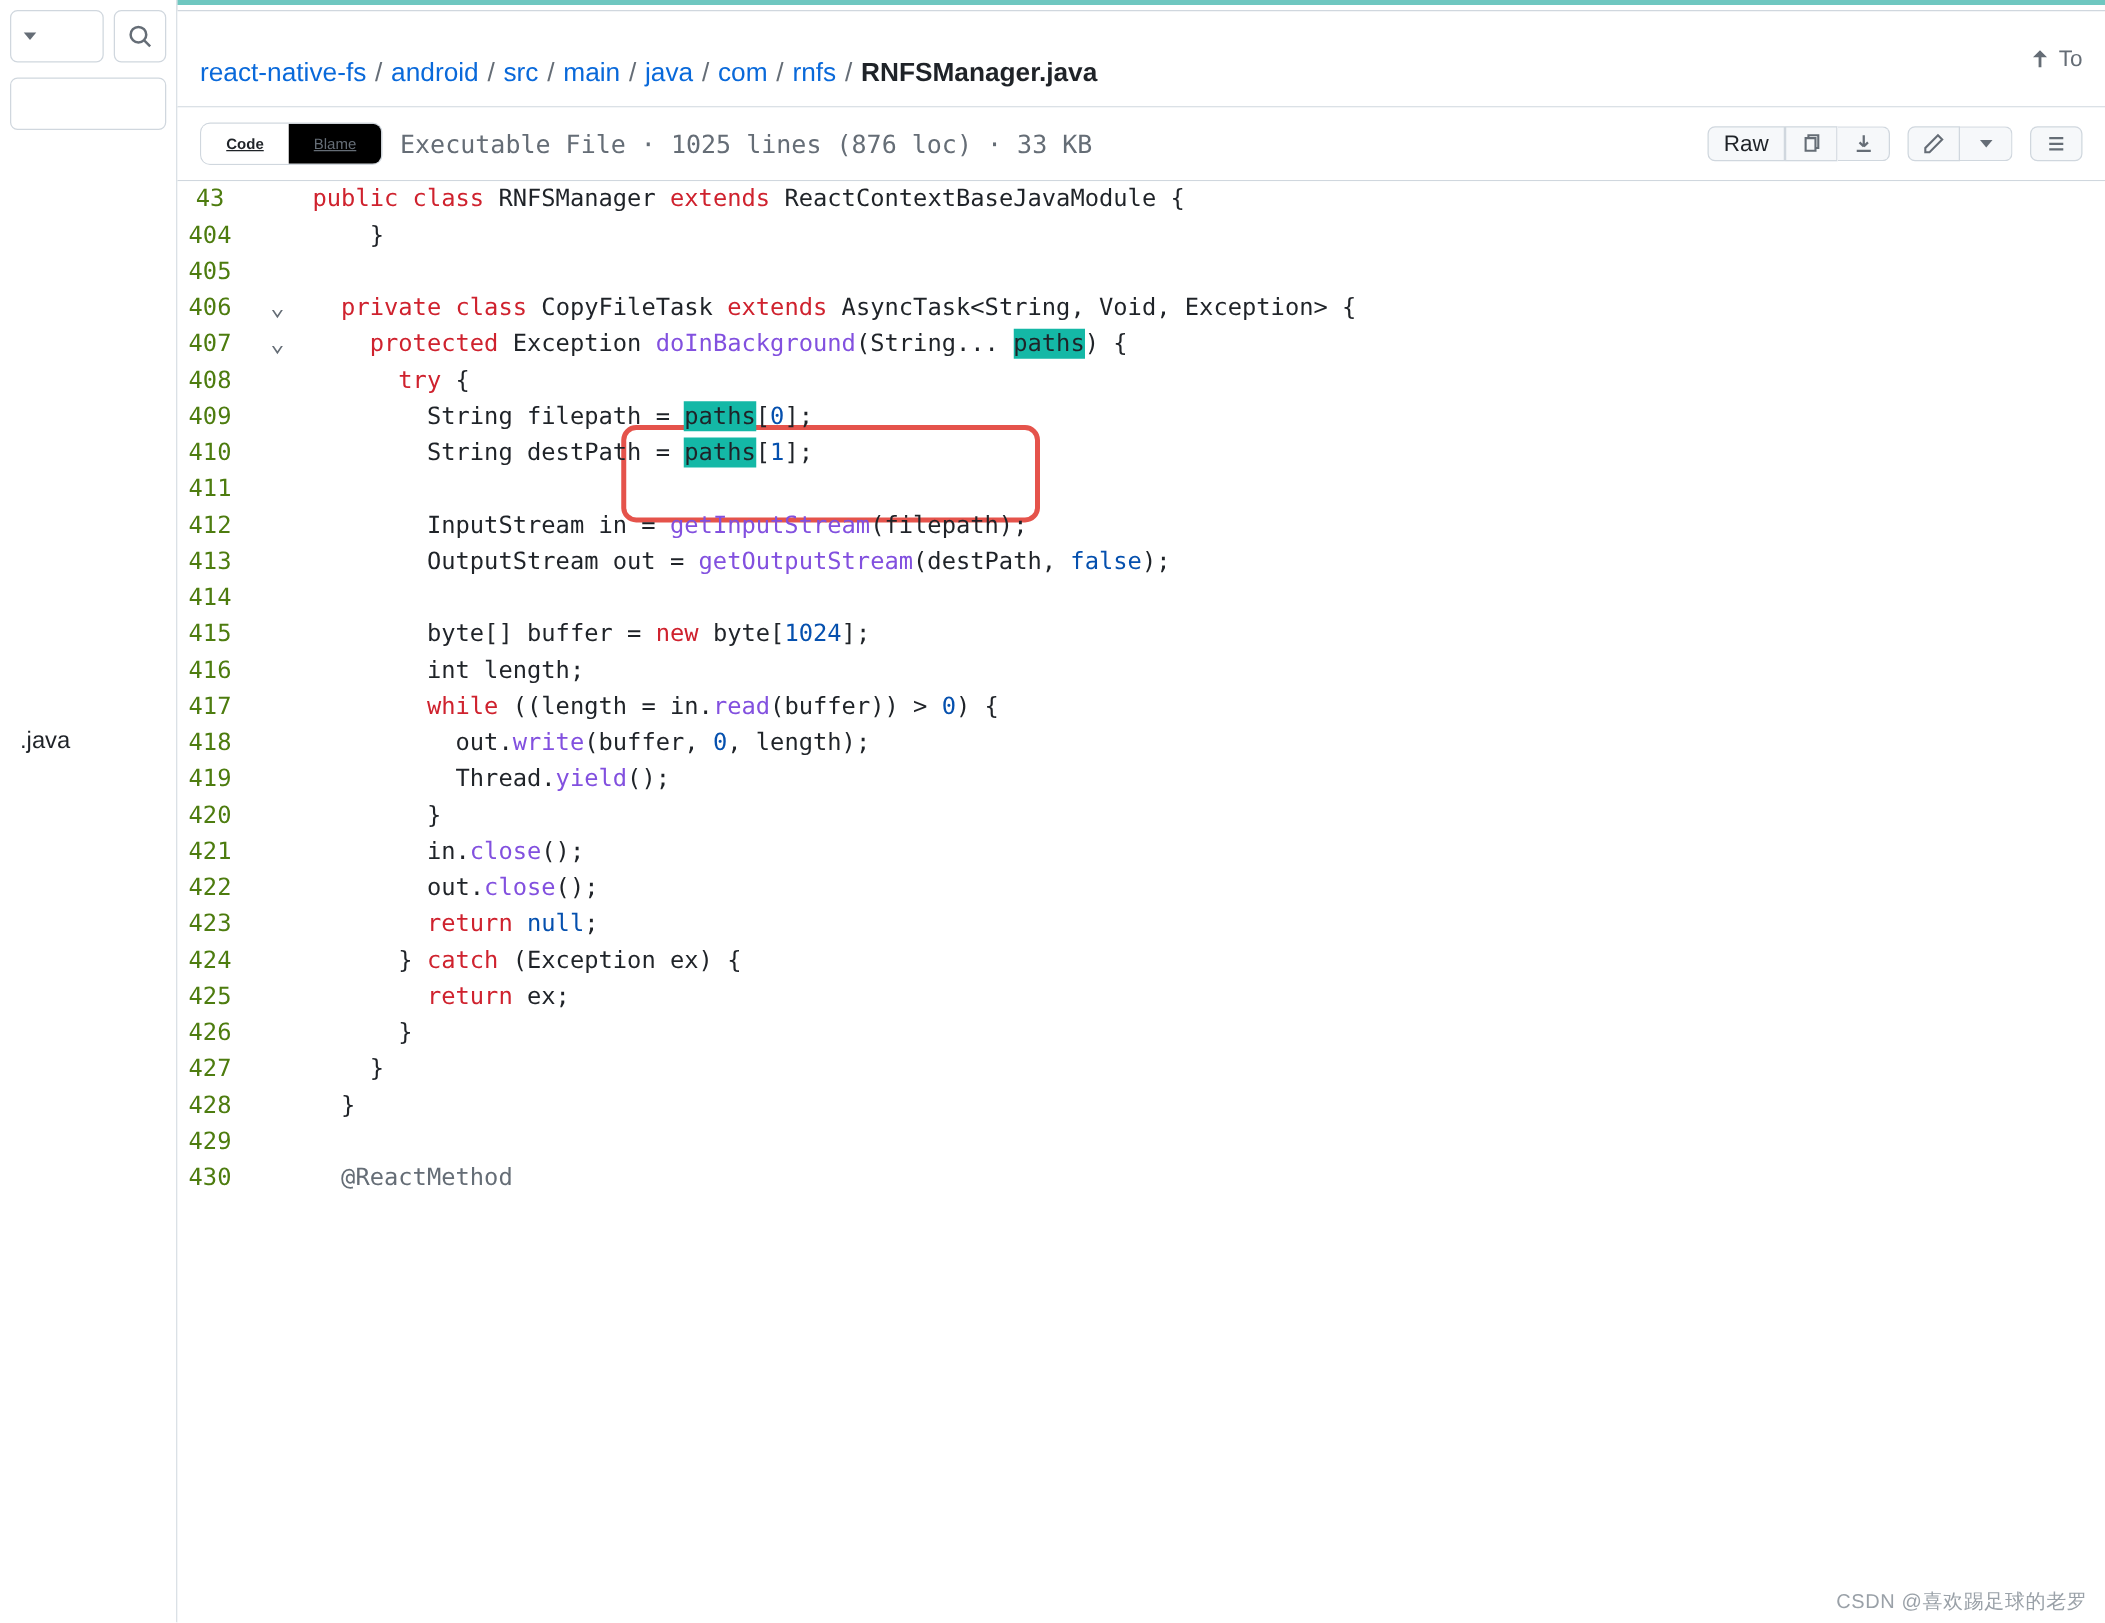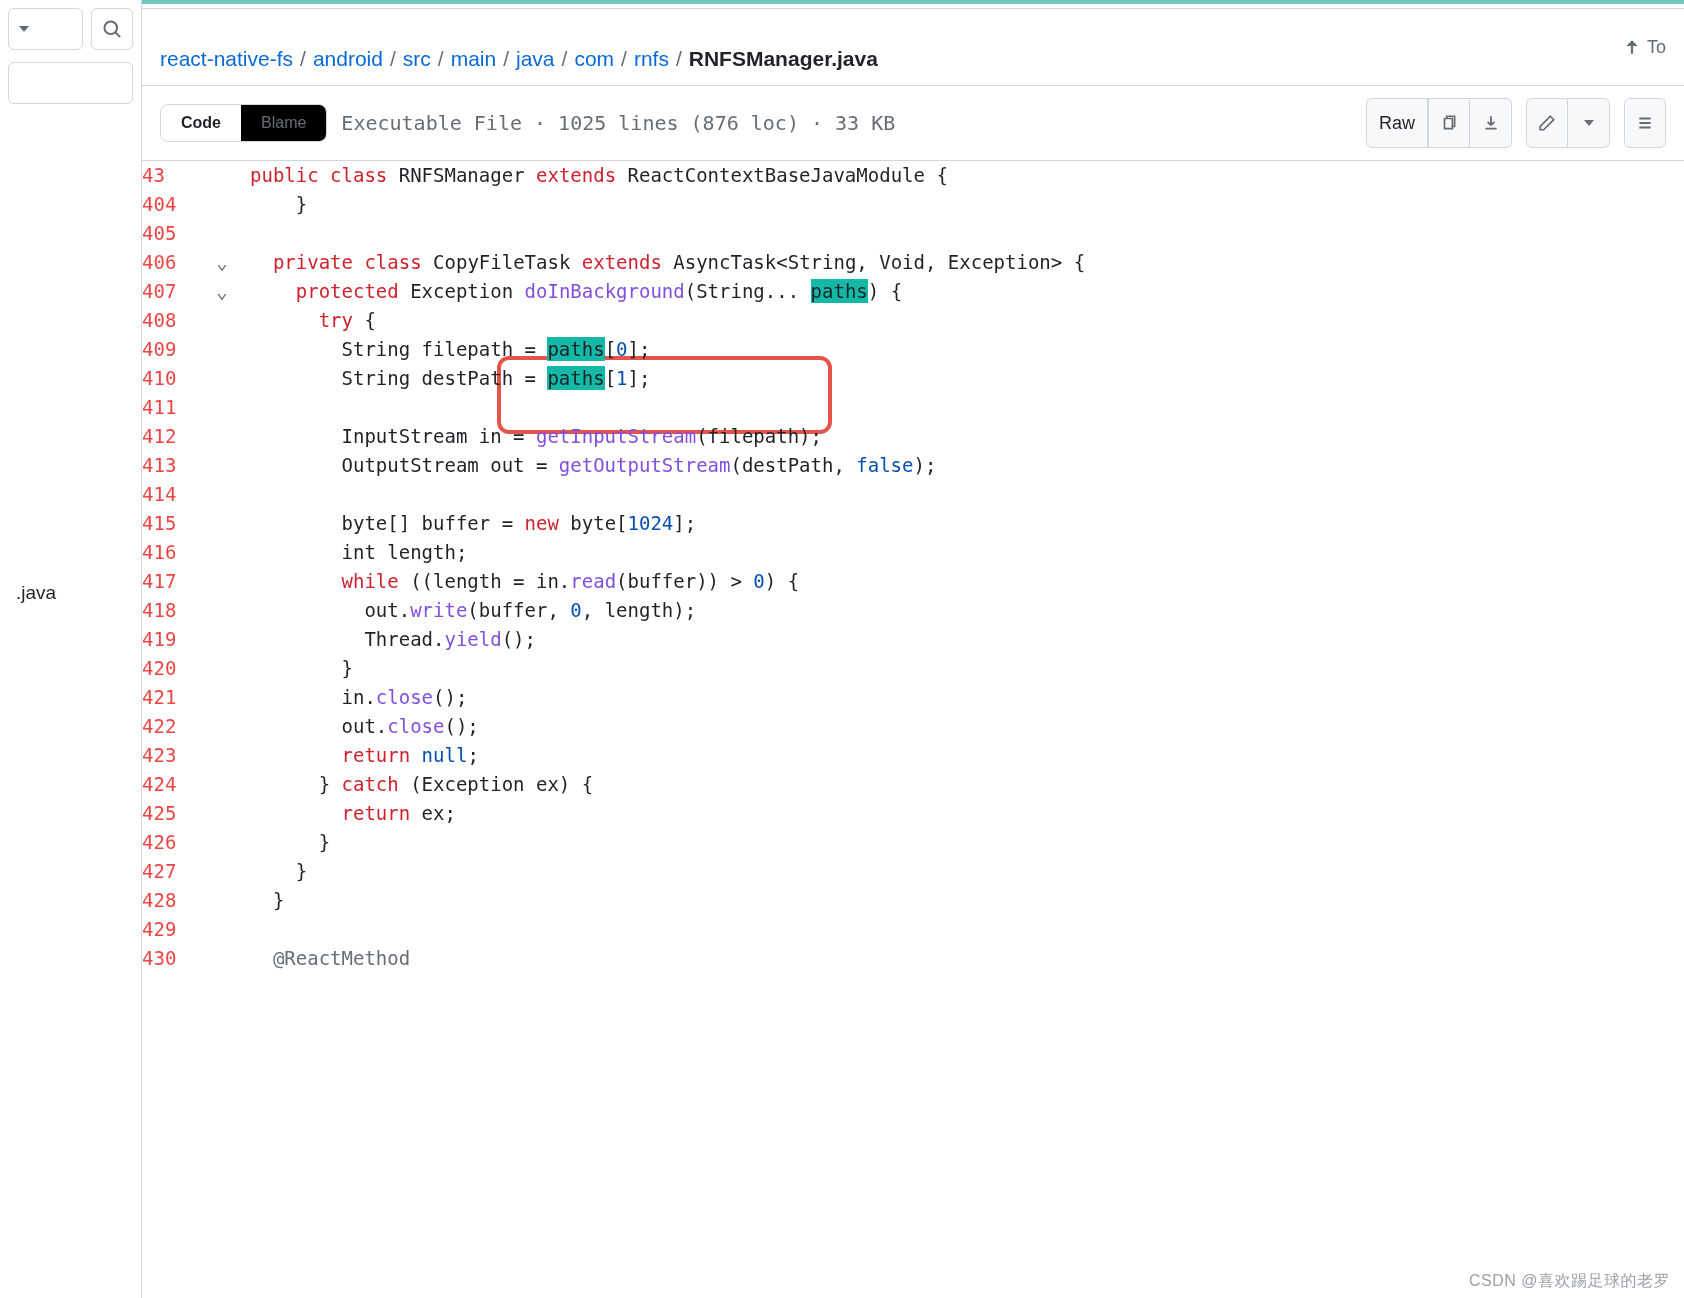--- a/index.html
+++ b/index.html
@@ -16,33 +16,33 @@
 .main { flex:1; display:flex; flex-direction:column; min-width:0; }
 .topbar { border-bottom:1px solid #d0d7de; padding:14px 18px; display:flex; align-items:center; justify-content:space-between; background:#fff; border-top:1px solid #d0d7de; margin-top:4px; }
 .topgreen { height:4px; background: linear-gradient(#6fc7c0,#6fc7c0); }
 .breadcrumb { font-size:21px; display:flex; align-items:flex-end; flex-wrap:wrap; gap:2px;margin-top:24px; }
 .breadcrumb a { color:#0969da; text-decoration:none; }
 .breadcrumb .sep { color:#656d76; padding:0 5px; }
 .breadcrumb .file { font-weight:600; color:#1f2328; }
 .top-link { display:flex; align-items:center; gap:6px; font-size:18px; color:#656d76; }
 .toolbar { padding:12px 18px; display:flex; align-items:center; gap:14px; border-bottom:1px solid #d0d7de; background:#fff; }
 .seg { display:flex; border:1px solid #d0d7de; border-radius:8px; overflow:hidden; }
-.seg-btn { padding:9px 20px; font-size:16px; font-weight:600; background:#fff; border:none; color:#1f2328; }
+.seg-btn { padding:9px 20px; font-size:12px; font-weight:600; background:#fff; border:none; color:#1f2328;text-decoration:underline; }
 .seg-btn.inactive { background:#000000; color:#656d76; font-weight:400; }
 .meta { color:#656d76; font-size:20px; font-family: ui-monospace, SFMono-Regular, "SF Mono", Menlo, Consolas, monospace; }
 .spacer { flex:1; }
-.tbtn { height:50px; border:1px solid #d0d7de; border-radius:6px; background:#f6f8fa; display:flex; align-items:center; justify-content:center; padding:0 12px; font-size:18px; color:#1f2328; }
+.tbtn { height:28px; border:1px solid #d0d7de; border-radius:6px; background:#f6f8fa; display:flex; align-items:center; justify-content:center; padding:0 12px; font-size:18px; color:#1f2328; }
 .tbtn.icon { width:42px; padding:0; }
 .tbtn-group { display:flex; }
 .tbtn-group .tbtn { border-radius:0; }
 .tbtn-group .tbtn:first-child { border-radius:6px 0 0 6px; }
 .tbtn-group .tbtn:last-child { border-radius:0 6px 6px 0; border-left:none; }
 .code-area { flex:1; overflow:auto; background:#fff; position:relative; }
 .code-table { width:100%; border-collapse:collapse; font-family: ui-monospace, SFMono-Regular, "SF Mono", Menlo, Consolas, monospace; font-size:19px; line-height:29px; }
-.ln { width:70px; min-width:70px; text-align:left; padding:0 18px 0 0; color:#ef4444; user-select:none; vertical-align:top; }
+.ln { width:70px; min-width:70px; text-align:center; padding:0 18px 0 0; color:#4d7c0f; user-select:none; vertical-align:top; }
 .cc { padding:0 10px 0 18px; white-space:pre; vertical-align:top; position:relative; }
 .fold { width:20px; color:#656d76; cursor:pointer; text-align:center; vertical-align:top; }
 .kw { color:#cf222e; }
 .fn { color:#8250df; }
 .num { color:#0550ae; }
 .hl { background:#14b8a6; padding:1px 0; }
 .annot { color:#656d76; }
 .redbox { position:absolute; border:4px solid #e5534b; border-radius:12px; pointer-events:none; }
 .watermark { position:fixed; bottom:6px; right:14px; color:#9aa1a8; font-size:16px; letter-spacing:0.5px; }
 svg { display:block; }

